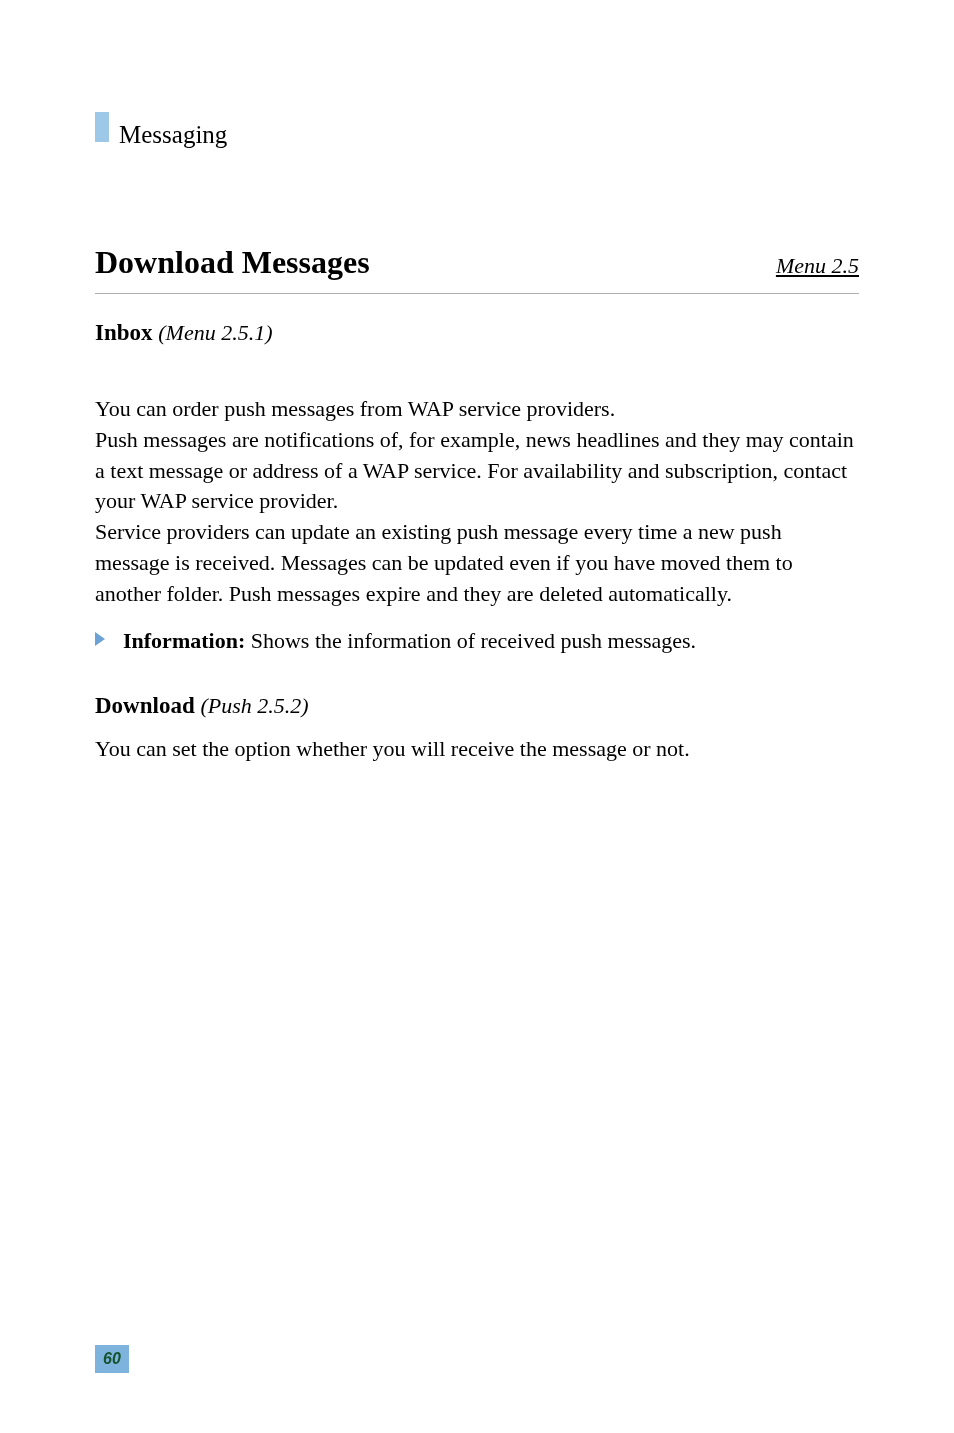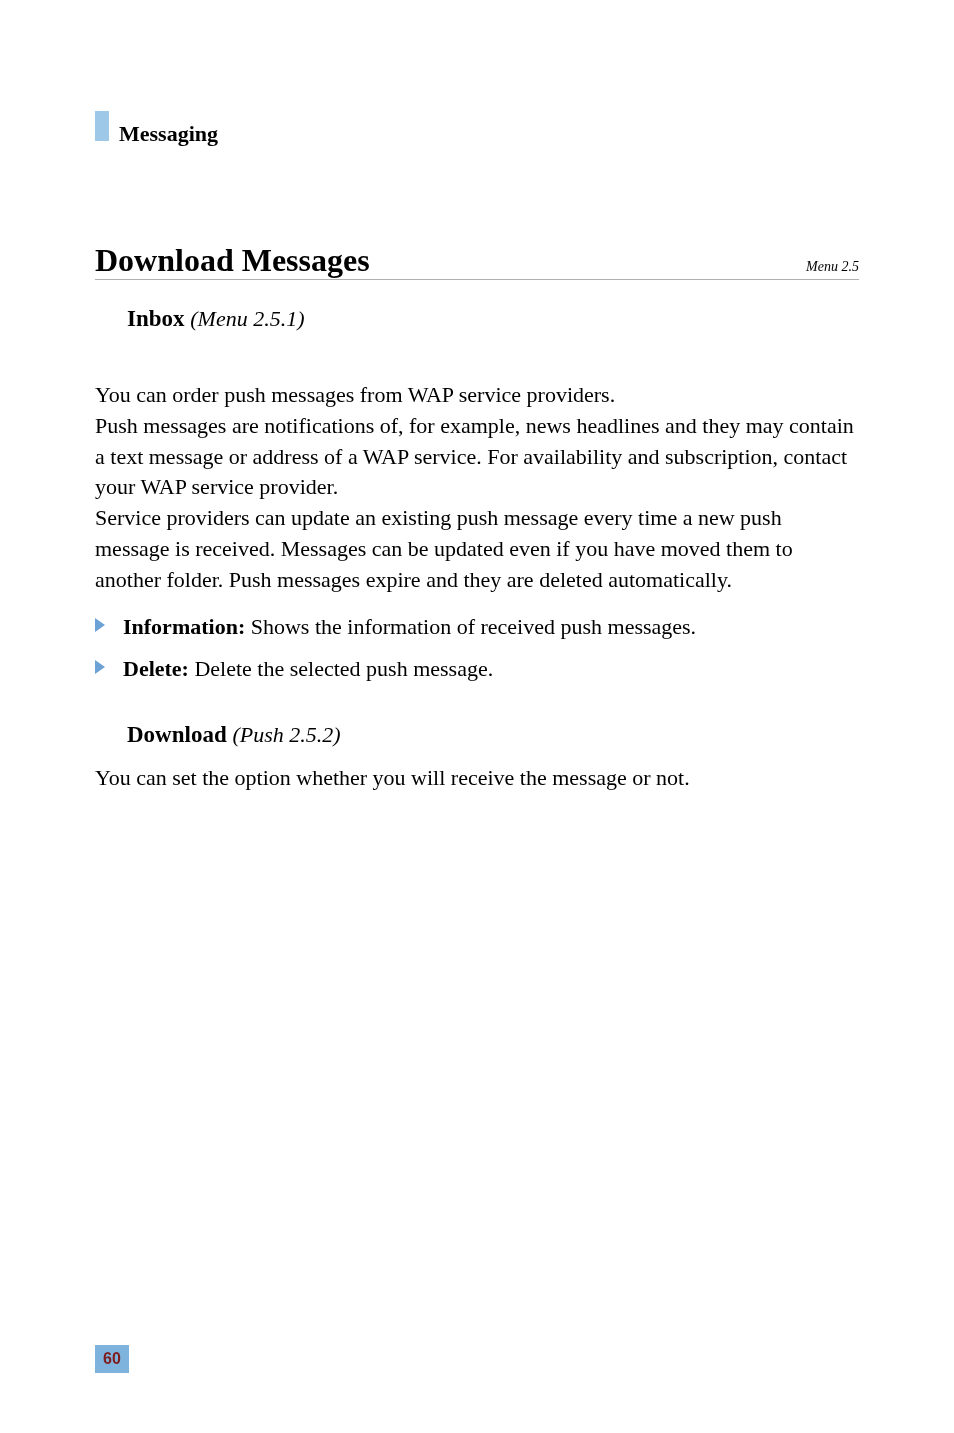--- a/index.html
+++ b/index.html
@@ -21,45 +21,45 @@
     align-items: center;
     margin-bottom: 95px;
   }
   .blue-marker {
     width: 14px;
     height: 30px;
     background: #9ec8e8;
     margin-right: 10px;
   }
   .section-title {
-    font-size: 22px;
-    font-weight: bold;
+    font-size: 25px;
+    font-weight: normal;
     margin-top: 16px;
   }
   .main-heading-row {
     display: flex;
     justify-content: space-between;
     align-items: baseline;
     border-bottom: 1px solid #b0b0b0;
-    padding-bottom: 0;
+    padding-bottom: 12px;
     margin-bottom: 26px;
   }
   .main-heading {
     font-size: 32px;
     font-weight: bold;
   }
   .menu-ref {
-    font-size: 14px;
+    font-size: 22px;
     font-style: italic;
+    text-decoration: underline;
   }
   .sub-heading {
     font-size: 23px;
     font-weight: bold;
     margin-bottom: 15px;
-    margin-left: 32px;
   }
   .sub-heading .menu-sub {
     font-weight: normal;
     font-style: italic;
     font-size: 22px;
   }
   .paragraph {
     font-size: 22px;
     line-height: 1.4;
     margin-bottom: 16px;
@@ -91,27 +91,28 @@
   .receive-heading {
     margin-top: 24px;
   }
   .page-number {
     position: absolute;
     bottom: 60px;
     left: 95px;
     width: 34px;
     height: 28px;
     background: #7eb3de;
-    color: #7f1d1d;
+    color: #14532d;
     font-size: 16px;
     font-weight: bold;
     font-family: Arial, sans-serif;
     display: flex;
     align-items: center;
     justify-content: center;
+    font-style: italic;
   }
 </style>
 </head>
 <body>
 
 <div class="section-header">
   <div class="blue-marker"></div>
   <div class="section-title">Messaging</div>
 </div>
 
@@ -127,24 +128,20 @@
 
 <div class="paragraph" style="white-space: pre-line; margin-top: 48px;">You can order push messages from WAP service providers.
 Push messages are notifications of, for example, news headlines and they may contain a text message or address of a WAP service. For availability and subscription, contact your WAP service provider.
 Service providers can update an existing push message every time a new push message is received. Messages can be updated even if you have moved them to another folder. Push messages expire and they are deleted automatically.</div>
 
 <ul class="bullet-list">
   <li>
     <span class="triangle"></span>
     <span class="label">Information:</span><span> Shows the information of received push messages.</span>
   </li>
-  <li>
-    <span class="triangle"></span>
-    <span class="label">Delete:</span><span> Delete the selected push message.</span>
-  </li>
 </ul>
 
 <div class="sub-heading receive-heading">
   <span>Download</span>
   <span class="menu-sub">(Push 2.5.2)</span>
 </div>
 
 <div class="paragraph">You can set the option whether you will receive the message or not.</div>
 
 <div class="page-number">60</div>

